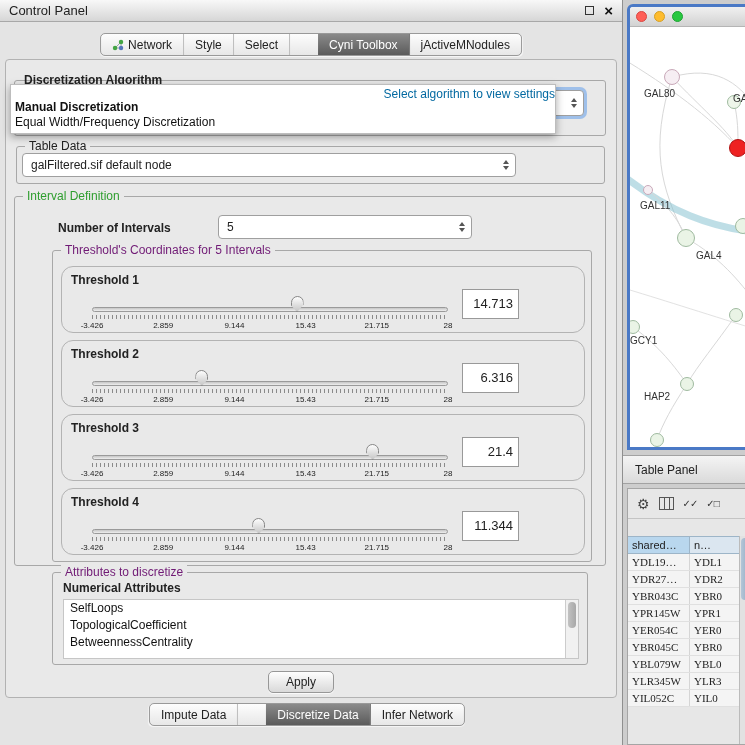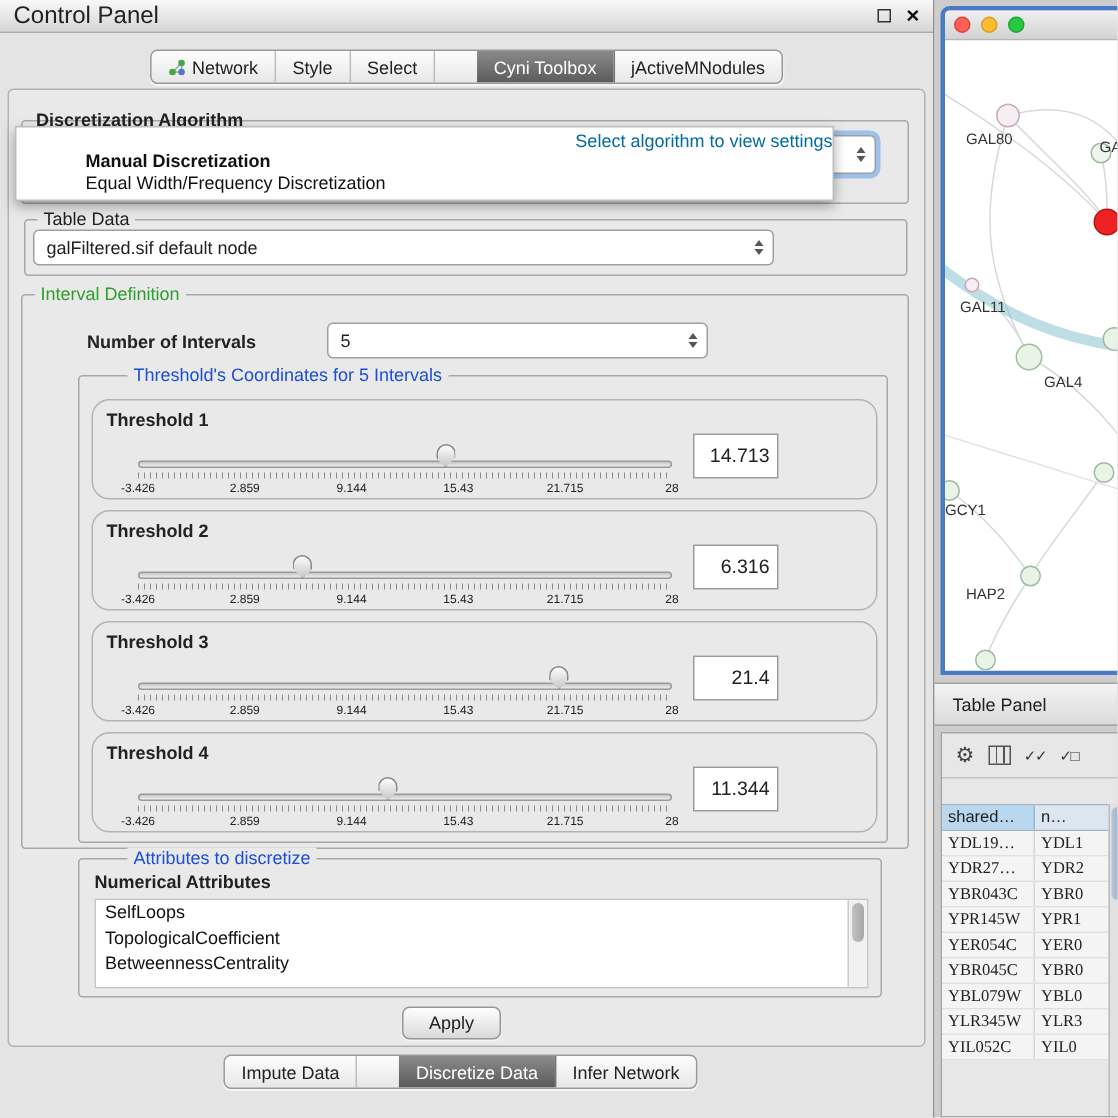--- a/index.html
+++ b/index.html
@@ -2,54 +2,54 @@
 <html><head>
 <meta charset="utf-8">
 <style>
   * { margin:0; padding:0; box-sizing:border-box; }
   html,body { width:745px; height:745px; }
   body { font-family:"Liberation Sans", sans-serif; background:#e3e3e3; position:relative; overflow:hidden; font-size:12px; color:#222; }
 
   
   .left-panel { position:absolute; left:0; top:0; width:623px; height:745px; background:#e4e4e4; border-right:1px solid #8f8f8f; }
   .titlebar { height:22px; background:linear-gradient(#f8f8f8,#d6d6d6); border-bottom:1px solid #a8a8a8; display:flex; align-items:center; padding:0 9px; }
-  .titlebar .title { font-size:16px; color:#222; }
+  .titlebar .title { font-size:13px; color:#222; }
   .titlebar .spacer { flex:1; }
   .min-box { width:9px; height:9px; border:1.5px solid #333; margin-right:10px; }
   .close-x { font-size:15px; font-weight:bold; color:#111; line-height:12px; }
 
   .seg { position:absolute; display:flex; align-items:stretch; border:1px solid #999; border-radius:5px; background:linear-gradient(#fdfdfd,#e7e7e7); height:23px; overflow:hidden; box-shadow:0 1px 1px rgba(255,255,255,.7); }
   .seg-item { display:flex; align-items:center; gap:4px; padding:0 11px; font-size:12px; color:#222; border-right:1px solid #bdbdbd; cursor:default; white-space:nowrap; }
   .seg-item:last-child { border-right:none; }
   .seg-item.active { background:linear-gradient(#8a8a8a,#5b5b5b); color:#fff; border-right-color:#777;margin-left:28px; }
   .seg-top { top:33px; left:311px; transform:translateX(-50%); }
   .seg-bottom { top:703px; left:307px; transform:translateX(-50%); }
   .net-ic { display:flex; align-items:center; }
 
   .outer-panel { position:absolute; left:5px; top:59px; width:612px; height:639px; border:1px solid #b2b2b2; border-radius:4px; background:#e9e9e9; }
 
   .group { position:absolute; border:1px solid #a8a8a8; border-radius:3px; }
   .group-legend { position:absolute; top:-8px; left:8px; background:#e9e9e9; padding:0 4px; font-size:12px; white-space:nowrap; }
   .legend-green { color:#2e9e2e; }
-  .legend-blue { color:#1d4ed8;margin-left:24px; }
+  .legend-blue { color:#701a75; }
   .legend-dark { color:#222; }
 
   
   .algo-group { left:14px; top:80px; width:592px; height:56px; z-index:0; }
   .algo-label { position:absolute; left:24px; top:73px; font-weight:bold; color:#222; z-index:1; }
   .combo { position:absolute; background:#fff; border:1px solid #9f9f9f; border-radius:4px; display:flex; align-items:center; padding-left:8px; font-size:12px; color:#222; }
   .combo .combo-arrows { position:absolute; right:6px; top:50%; transform:translateY(-50%); display:flex; flex-direction:column; gap:2px; }
   .tri-up { width:0; height:0; border-left:3.5px solid transparent; border-right:3.5px solid transparent; border-bottom:4px solid #555; }
   .tri-down { width:0; height:0; border-left:3.5px solid transparent; border-right:3.5px solid transparent; border-top:4px solid #555; }
   .algo-combo { left:22px; top:90px; width:562px; height:26px; z-index:2; box-shadow:0 0 0 3px rgba(110,165,235,.6); }
 
   
   .popup { position:absolute; left:10px; top:84px; width:546px; height:50px; background:#fff; border:1px solid #bdbdbd; box-shadow:0 3px 8px rgba(0,0,0,.35); z-index:10; }
   .popup-placeholder { text-align:right; color:#0369a1; font-size:12px; padding-top:2px; height:15px; }
-  .popup-opt { padding-left:4px; font-size:12px; height:15px; color:#111;margin-left:42px; }
+  .popup-opt { padding-left:4px; font-size:12px; height:15px; color:#111; }
   .popup-opt.bold { font-weight:bold; }
 
   
   .tabledata-group { left:16px; top:146px; width:589px; height:38px; }
   .tabledata-combo { left:22px; top:153px; width:494px; height:24px; }
 
   
   .interval-group { left:14px; top:196px; width:592px; height:370px; }
   .noi-label { position:absolute; left:58px; top:221px; font-weight:bold; }
   .noi-combo { left:218px; top:215px; width:254px; height:24px; }

